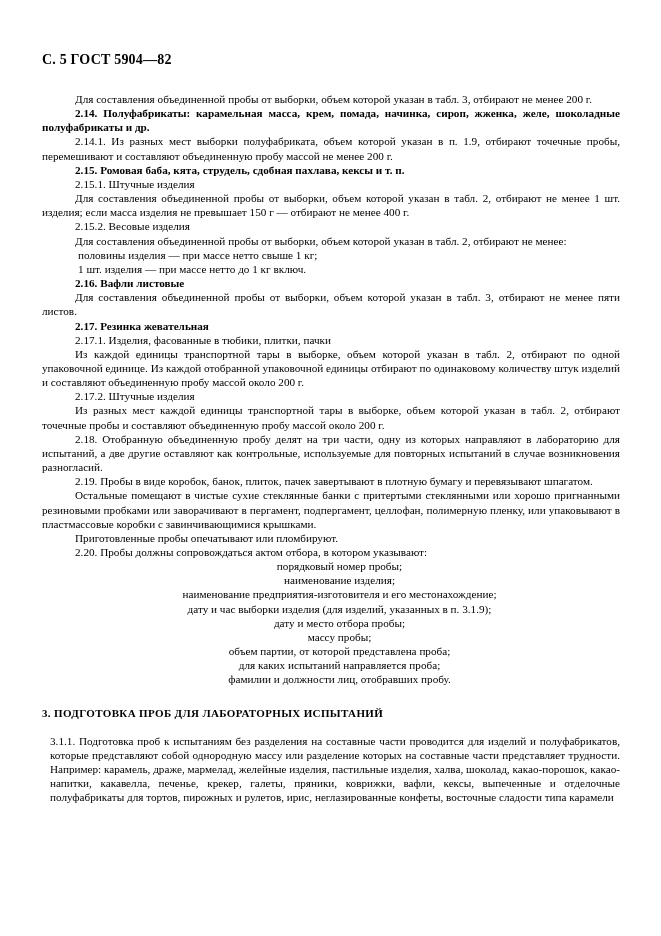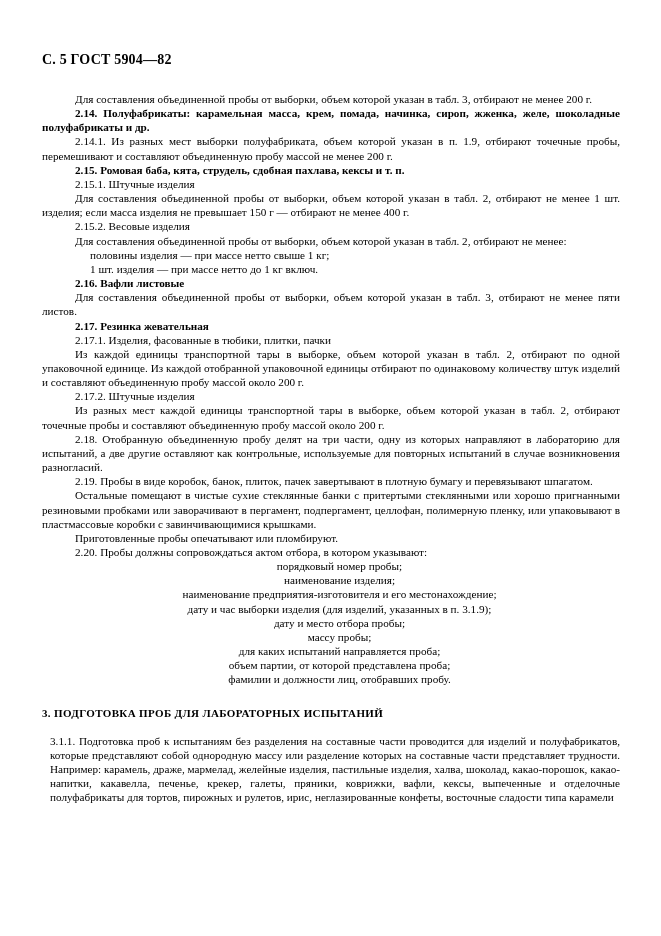--- a/index.html
+++ b/index.html
@@ -67,21 +67,21 @@
 
   
   p.list-item {
     margin-left: 17px;
     text-indent: 0;
     text-align: center;
   }
 
   
   p.sub-item {
-    margin-left: 48px;
+    margin-left: 36px;
     text-indent: 0;
     text-align: left;
   }
 
   
   p.para:last-child,
   p.clause-head:last-child { text-align: justify; margin-left: 8px; }
 
   
   .section-heading {
@@ -154,22 +154,22 @@
 
     <p class="para">2.20.  Пробы должны сопровождаться актом отбора, в котором указывают:</p>
 
     <div>
       <p class="list-item">порядковый номер пробы;</p>
       <p class="list-item">наименование изделия;</p>
       <p class="list-item">наименование предприятия-изготовителя и его местонахождение;</p>
       <p class="list-item">дату и час выборки изделия (для изделий, указанных в п. 3.1.9);</p>
       <p class="list-item">дату и место отбора пробы;</p>
       <p class="list-item">массу пробы;</p>
+      <p class="list-item">объем партии, от которой представлена проба;</p>
       <p class="list-item">для каких испытаний направляется проба;</p>
-      <p class="list-item">объем партии, от которой представлена проба;</p>
       <p class="list-item">фамилии и должности лиц, отобравших пробу.</p>
     </div>
 
     <div class="spacer-lg"></div>
 
     <p class="section-heading">3. ПОДГОТОВКА ПРОБ ДЛЯ ЛАБОРАТОРНЫХ ИСПЫТАНИЙ</p>
 
     <div class="spacer-md"></div>
 
 

